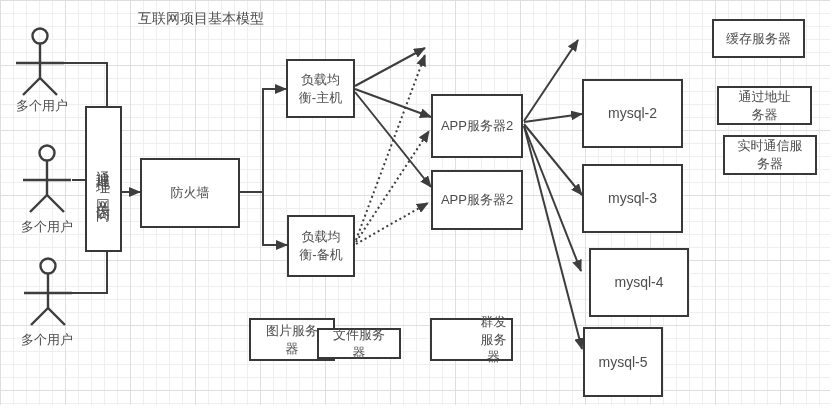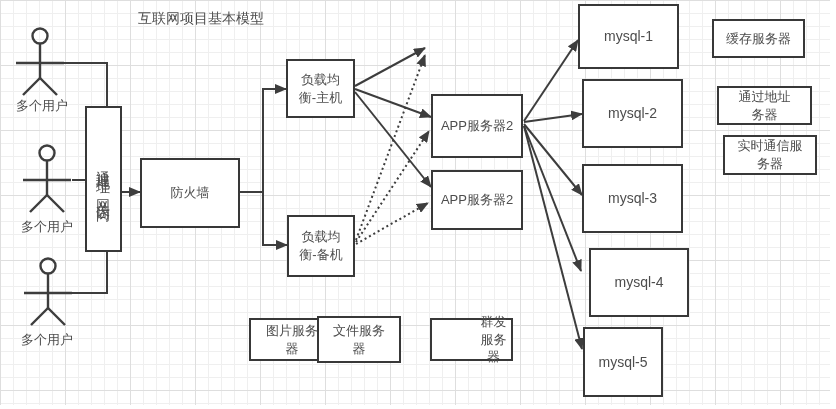--- a/index.html
+++ b/index.html
@@ -75,29 +75,28 @@
     <div class="actor-label" style="left: 21px; top: 218px;">多个用户</div>
     <div class="actor-label" style="left: 21px; top: 331px;">多个用户</div>
     <div class="node vertical" style="left: 85px; top: 106px; width: 37px; height: 146px;">通过地址、网关访问</div>
     <div class="node" style="left: 140px; top: 158px; width: 100px; height: 70px;">防火墙</div>
     <div class="node" style="left: 286px; top: 59px; width: 69px; height: 59px;">负载均
 衡-主机</div>
     <div class="node" style="left: 287px; top: 215px; width: 68px; height: 62px;">负载均
 衡-备机</div>
     <div class="node" style="left: 431px; top: 94px; width: 92px; height: 64px;">APP服务器2</div>
     <div class="node" style="left: 431px; top: 170px; width: 92px; height: 60px;">APP服务器2</div>
-    <div class="node latin" style="left: 578px; top: 4px; width: 101px; height: 65px;">mysql-1</div>
     <div class="node latin" style="left: 582px; top: 79px; width: 101px; height: 69px;">mysql-2</div>
     <div class="node latin" style="left: 582px; top: 164px; width: 101px; height: 69px;">mysql-3</div>
     <div class="node latin" style="left: 583px; top: 248px; width: 100px; height: 69px; margin-left: 6px;">mysql-4</div>
     <div class="node latin" style="left: 583px; top: 327px; width: 80px; height: 70px;">mysql-5</div>
     <div class="node" style="left: 712px; top: 19px; width: 93px; height: 39px;">缓存服务器</div>
     <div class="node" style="left: 717px; top: 86px; width: 95px; height: 39px;">通过地址
 务器</div>
     <div class="node" style="left: 723px; top: 135px; width: 94px; height: 40px;">实时通信服
 务器</div>
     <div class="node" style="left: 209px; top: 318px; width: 86px; height: 43px; margin-left: 40px;">图片服务
 器</div>
-    <div class="node" style="left: 317px; top: 316px; width: 84px; height: 47px;">文件服务
+    <div class="node" style="left: 317px; top: 328px; width: 84px; height: 31px;">文件服务
 器</div>
     <div class="node" style="left: 430px; top: 318px; width: 83px; height: 43px; padding-left: 44px;">群发服务
 器</div>
   </div>
 
 </body></html>

